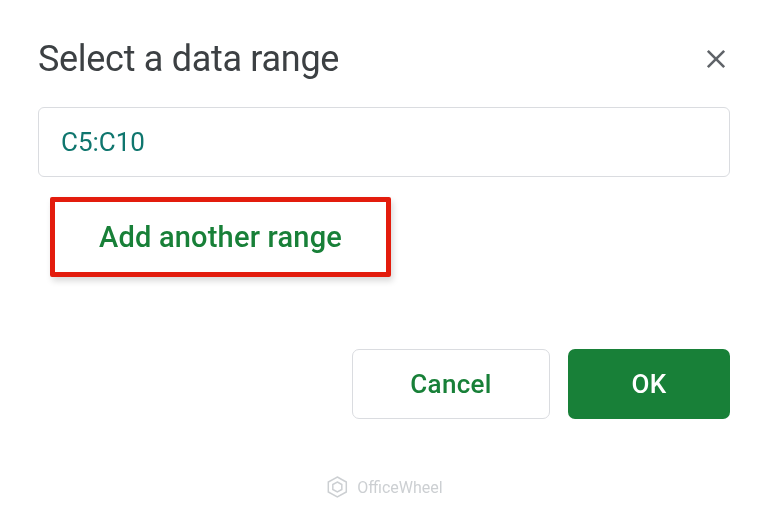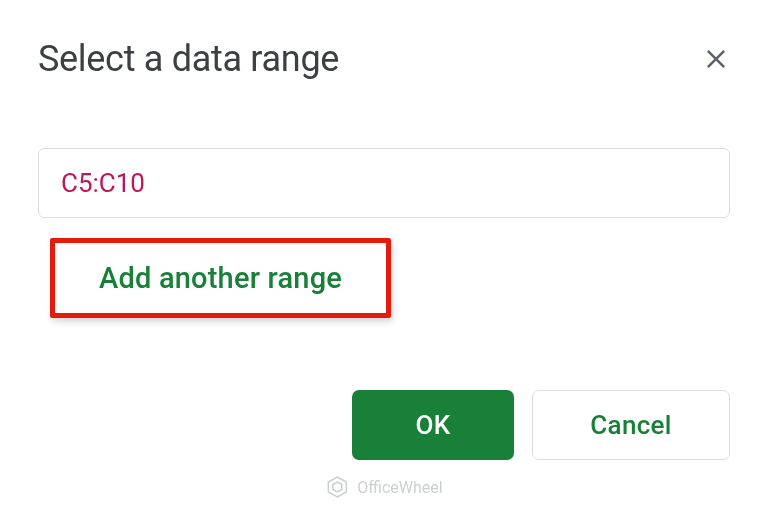--- a/index.html
+++ b/index.html
@@ -15,21 +15,21 @@
       position: relative;
     }
     .dialog {
       padding: 38px 38px 38px 38px;
       position: relative;
     }
     .dialog-header {
       display: flex;
       justify-content: space-between;
       align-items: center;
-      margin-bottom: 68px;
+      margin-bottom: 27px;
       text-align: center;
     }
     .dialog-title {
       font-size: 36px;
       font-weight: 400;
       color: #3c4043;
       letter-spacing: -0.3px;
     }
     .close-icon {
       width: 28px;
@@ -43,21 +43,21 @@
     .close-icon svg {
       width: 28px;
       height: 28px;
     }
     .range-input {
       width: 100%;
       height: 70px;
       border: 1px solid #dadce0;
       border-radius: 6px;
       font-size: 26px;
-      color: #be185d;
+      color: #0f766e;
       padding: 0 22px;
       font-family: inherit;
       outline: none;
       margin-bottom: 20px;
     }
     .add-range-wrapper {
       display: inline-block;
       border: 5px solid #e31c0d;
       border-radius: 2px;
       padding: 18px 44px 18px 44px;
@@ -140,22 +140,22 @@
     </div>
   </div>
 
   <input type="text" class="range-input" value="C5:C10" style="">
 
   <div class="add-range-wrapper">
     <button class="add-range-button">Add another range</button>
   </div>
 
   <div class="button-row">
+    <button class="btn btn-cancel">Cancel</button>
     <button class="btn btn-ok">OK</button>
-    <button class="btn btn-cancel">Cancel</button>
   </div>
 </div>
 
 <div class="watermark">
   <svg class="watermark-icon" viewBox="0 0 24 24" fill="none" stroke="currentColor" stroke-width="1.5">
     <polygon points="12,2 21,7 21,17 12,22 3,17 3,7"></polygon>
     <polygon points="12,7 16.5,9.5 16.5,14.5 12,17 7.5,14.5 7.5,9.5"></polygon>
   </svg>
   <span class="watermark-text">OfficeWheel</span>
 </div>

